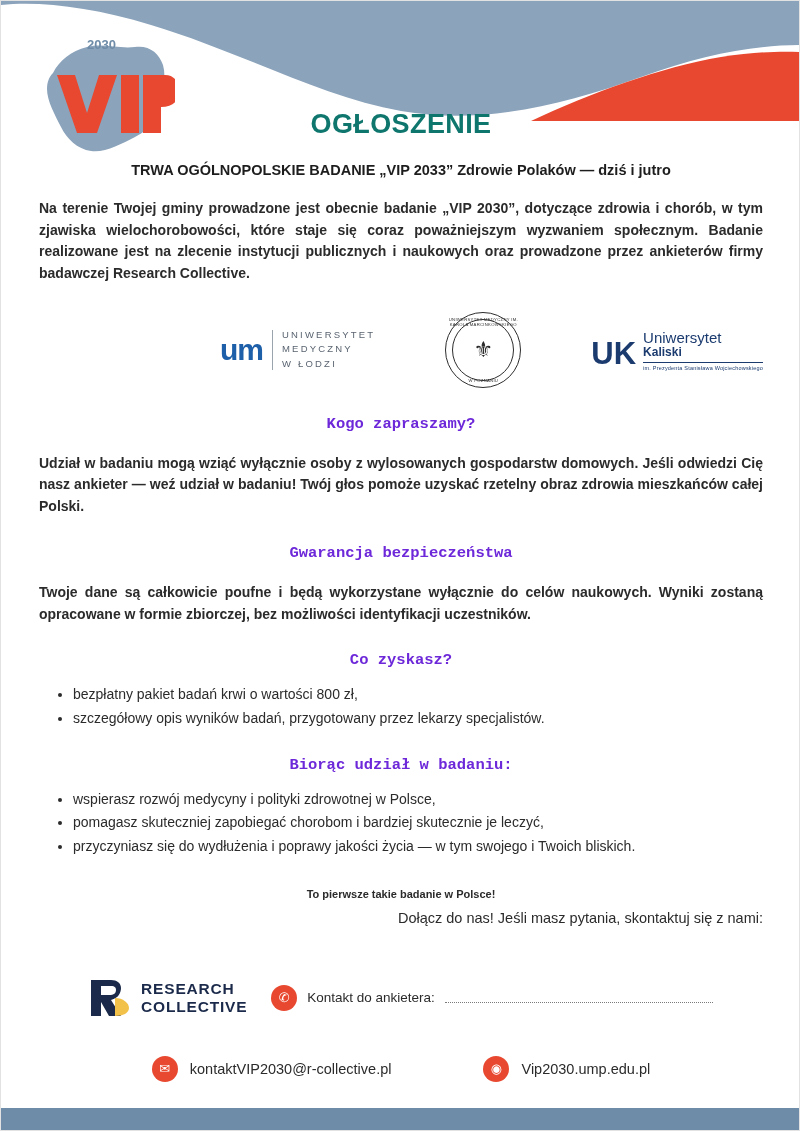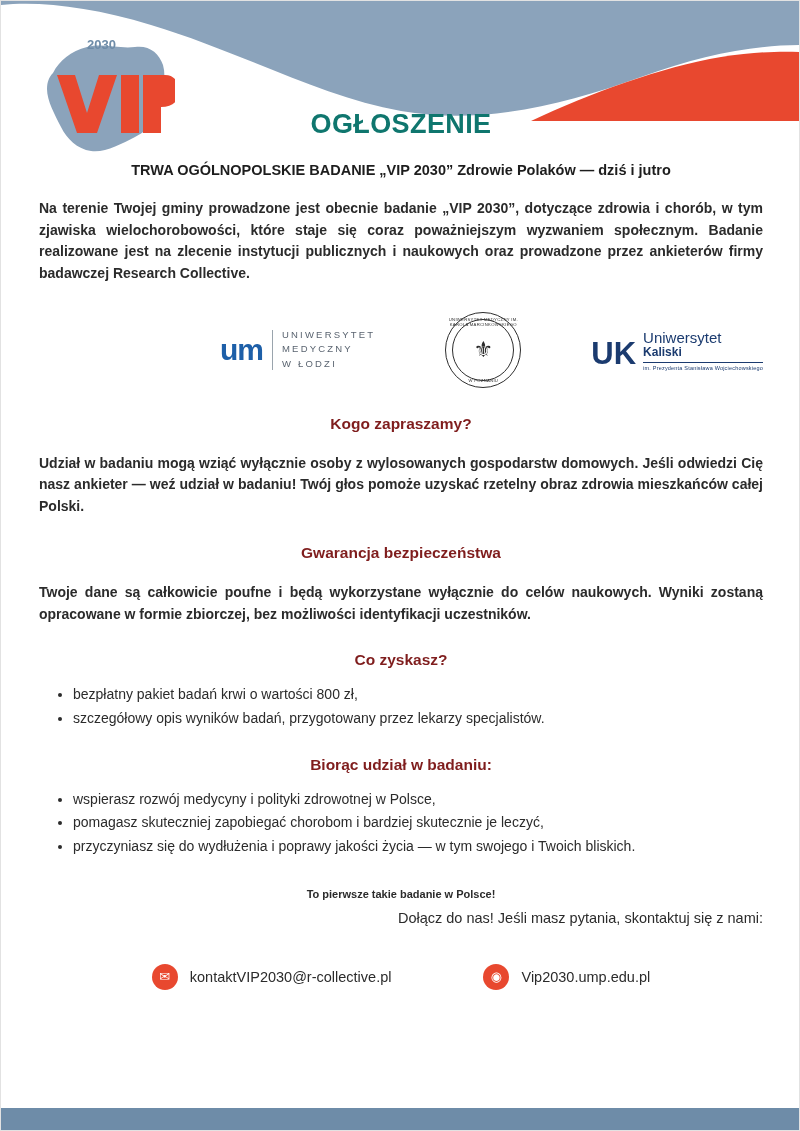--- a/index.html
+++ b/index.html
@@ -80,21 +80,22 @@
     line-height: 1.55;
     text-align: justify;
     color: #2b2b2b;
     font-weight: bold;
   }
   h3.section {
     margin: 26px 0 0 0;
     text-align: center;
     font-size: 15.5px;
     font-weight: bold;
-    color: #7f1d1d;
+    color: #6d28d9;
+    font-family: Liberation Mono, monospace;
   }
   ul.bullets {
     margin: 14px 0 0 0;
     padding-left: 34px;
     font-size: 14px;
     line-height: 1.62;
   }
   ul.bullets li { margin-bottom: 1px; }
   h3.finale {
     margin: 30px 0 0 0;
@@ -231,21 +232,21 @@
         <path d="M86,42 L104,42 L104,100 L86,100 Z"></path>
         <path d="M108,42 L130,42 C140,42 144,50 144,58 C144,68 138,74 126,74 L126,100 L108,100 Z"></path>
       </g>
       <path d="M104,50 L128,50 L128,64 L104,64 Z" fill="#8ba3bb" opacity="0"></path>
     </svg>
   </div>
 
   <div class="content">
 
     <h1 class="title">OGŁOSZENIE</h1>
-    <h2 class="subtitle">TRWA OGÓLNOPOLSKIE BADANIE „VIP 2030” Zdrowie Polaków — dziś i jutro</h2>
+    <h2 class="subtitle">TRWA OGÓLNOPOLSKIE BADANIE „VIP 2033” Zdrowie Polaków — dziś i jutro</h2>
 
     <p class="para">Na terenie Twojej gminy prowadzone jest obecnie badanie „VIP 2030”, dotyczące zdrowia i chorób, w tym zjawiska wielochorobowości, które staje się coraz poważniejszym wyzwaniem społecznym. Badanie realizowane jest na zlecenie instytucji publicznych i naukowych oraz prowadzone przez ankieterów firmy badawczej Research Collective.</p>
 
     <div class="logos">
 
       <div class="logo-um">
         <div class="um-mark">um</div>
         <div class="um-divider"></div>
         <div class="um-text">
           <div>UNIWERSYTET</div>
@@ -286,20 +287,43 @@
     <h3 class="section">Biorąc udział w badaniu:</h3>
     <ul class="bullets">
       <li>wspierasz rozwój medycyny i polityki zdrowotnej w Polsce,</li>
       <li>pomagasz skuteczniej zapobiegać chorobom i bardziej skutecznie je leczyć,</li>
       <li>przyczyniasz się do wydłużenia i poprawy jakości życia — w tym swojego i Twoich bliskich.</li>
     </ul>
 
     <h3 class="finale">To pierwsze takie badanie w Polsce!</h3>
     <p class="cta">Dołącz do nas! Jeśli masz pytania, skontaktuj się z nami:</p>
 
+    <div class="contact-row">
+
+      <div class="rc-logo">
+        <div class="rc-mark">
+          <svg width="42" height="40" viewBox="0 0 42 40" xmlns="http://www.w3.org/2000/svg">
+            <path d="M2,2 L2,38 L12,38 L12,24 L20,38 L32,38 L22,22 C30,20 32,14 32,10 C32,5 28,2 22,2 Z" fill="#1b2a4a"></path>
+            <path d="M22,8 C26,8 27,10 27,12 C27,15 25,17 20,17 L12,17 L12,8 Z" fill="#ffffff"></path>
+            <path d="M26,20 C34,20 40,25 40,30 C40,35 34,38 26,38 Z" fill="#f2c14a"></path>
+          </svg>
+        </div>
+        <div class="rc-text">
+          <div class="rc-l1">RESEARCH</div>
+          <div class="rc-l2">COLLECTIVE</div>
+        </div>
+      </div>
+
+      <div class="phone-line">
+        <div class="icon-circle">✆</div>
+        <div class="phone-label">Kontakt do ankietera:</div>
+        <div class="dotted"></div>
+      </div>
+
+    </div>
 
     <div class="contact-bottom">
       <div class="contact-item">
         <div class="icon-circle">✉</div>
         <span class="txt">kontaktVIP2030@r-collective.pl</span>
       </div>
       <div class="contact-item">
         <div class="icon-circle">◉</div>
         <span class="txt">Vip2030.ump.edu.pl</span>
       </div>

